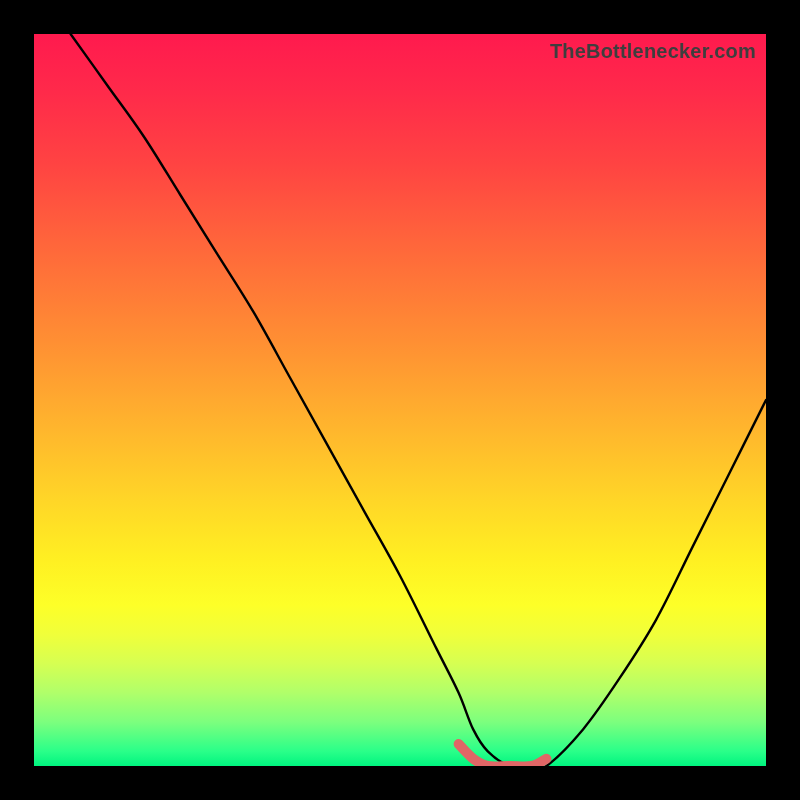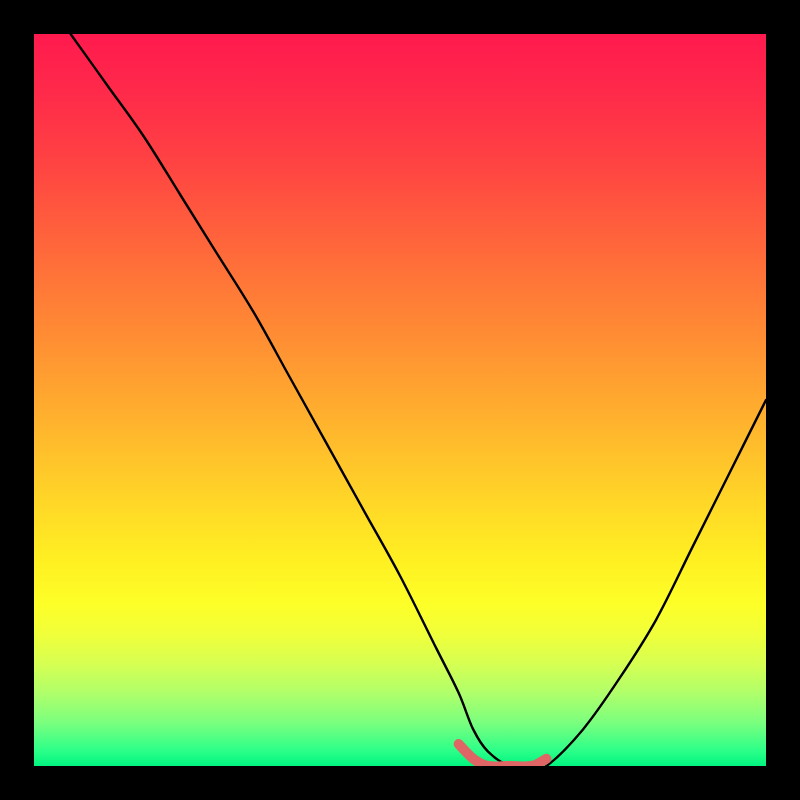--- a/index.html
+++ b/index.html
@@ -62,18 +62,19 @@
     stroke: #e06666;
     stroke-width: 10;
     stroke-linecap: round;
   }
 </style>
 </head>
 <body>
 
 <div class="frame">
   <div class="plot-area">
+    <div class="brand">TheBottlenecker.com</div>
     <svg class="curves" viewBox="0 0 732 732" preserveAspectRatio="none">
       <path id="curve-black" class="curve-black" d="M 36.6 0.0 C 42.7 8.5, 61.0 34.2, 73.2 51.2 C 85.4 68.3, 97.6 84.2, 109.8 102.5 C 122.0 120.8, 134.2 141.5, 146.4 161.0 C 158.6 180.6, 170.8 200.1, 183.0 219.6 C 195.2 239.1, 207.4 257.4, 219.6 278.2 C 231.8 298.9, 244.0 322.1, 256.2 344.0 C 268.4 366.0, 280.6 388.0, 292.8 409.9 C 305.0 431.9, 317.2 453.8, 329.4 475.8 C 341.6 497.8, 353.8 518.5, 366.0 541.7 C 378.2 564.9, 392.8 595.4, 402.6 614.9 C 412.4 634.4, 418.5 645.4, 424.6 658.8 C 430.7 672.2, 434.3 685.6, 439.2 695.4 C 444.1 705.2, 447.7 711.3, 453.8 717.4 C 459.9 723.5, 468.5 729.6, 475.8 732.0 C 483.1 734.4, 491.7 732.0, 497.8 732.0 C 503.9 732.0, 503.9 738.1, 512.4 732.0 C 520.9 725.9, 536.8 710.0, 549.0 695.4 C 561.2 680.8, 573.4 662.5, 585.6 644.2 C 597.8 625.9, 610.0 607.6, 622.2 585.6 C 634.4 563.6, 646.6 536.8, 658.8 512.4 C 671.0 488.0, 683.2 463.6, 695.4 439.2 C 707.6 414.8, 725.9 378.2, 732.0 366.0"></path>
       <path id="curve-pink" class="curve-pink" d="M 424.6 710.0 C 427.0 712.5, 434.3 721.0, 439.2 724.7 C 444.1 728.3, 447.7 730.8, 453.8 732.0 C 459.9 733.2, 468.5 732.0, 475.8 732.0 C 483.1 732.0, 491.7 733.2, 497.8 732.0 C 503.9 730.8, 510.0 725.9, 512.4 724.7"></path>
     </svg>
   </div>
 </div>
 
 </body></html>

